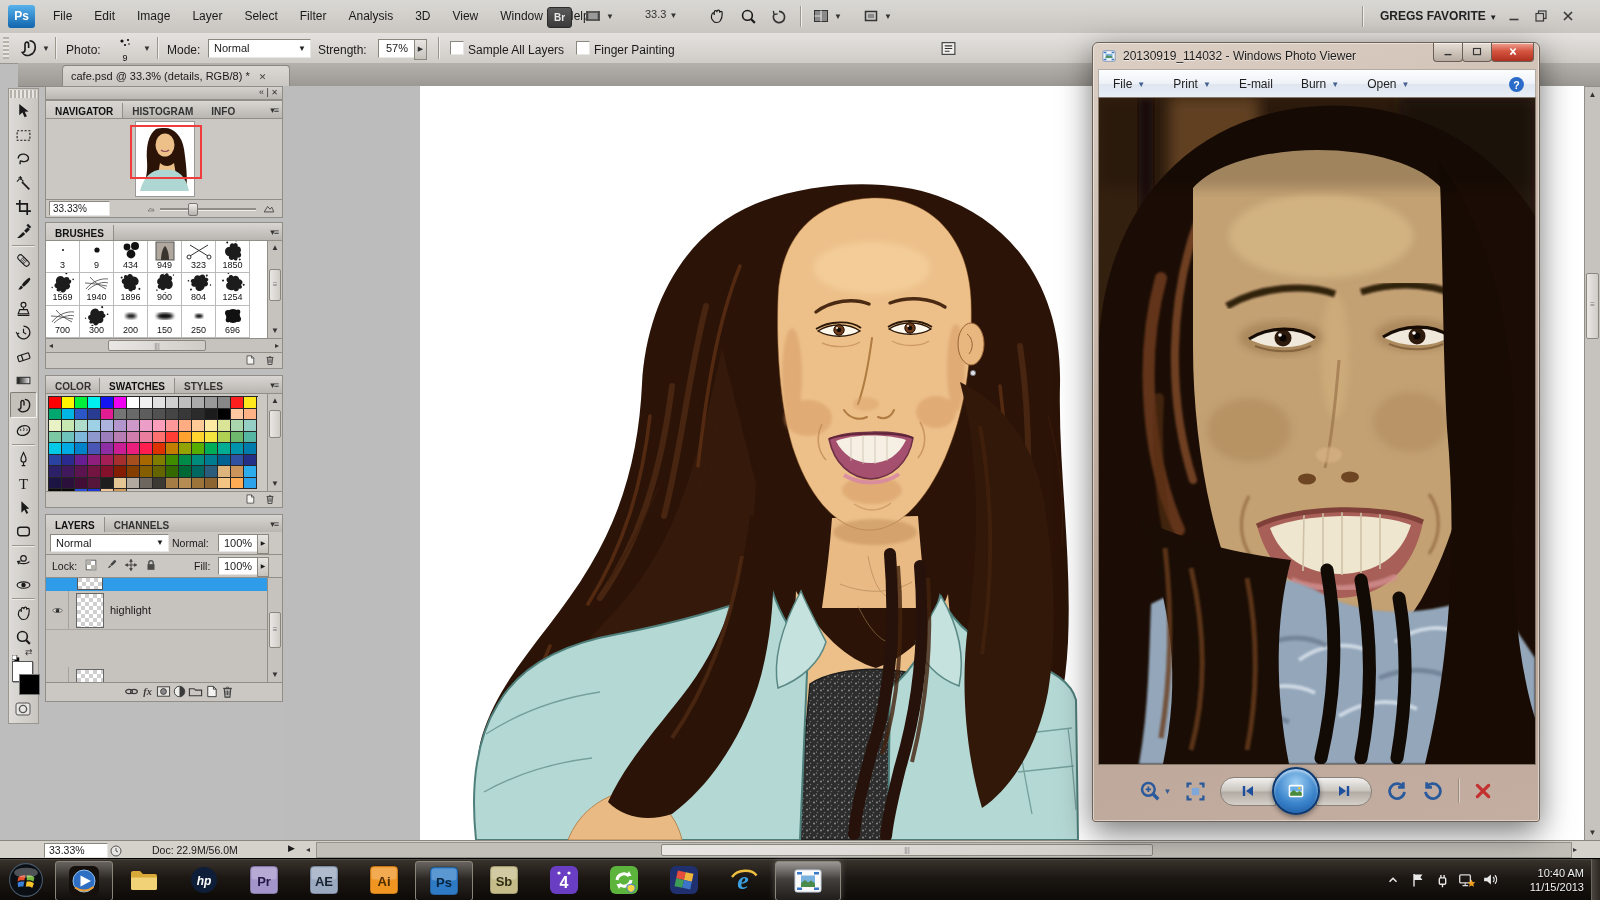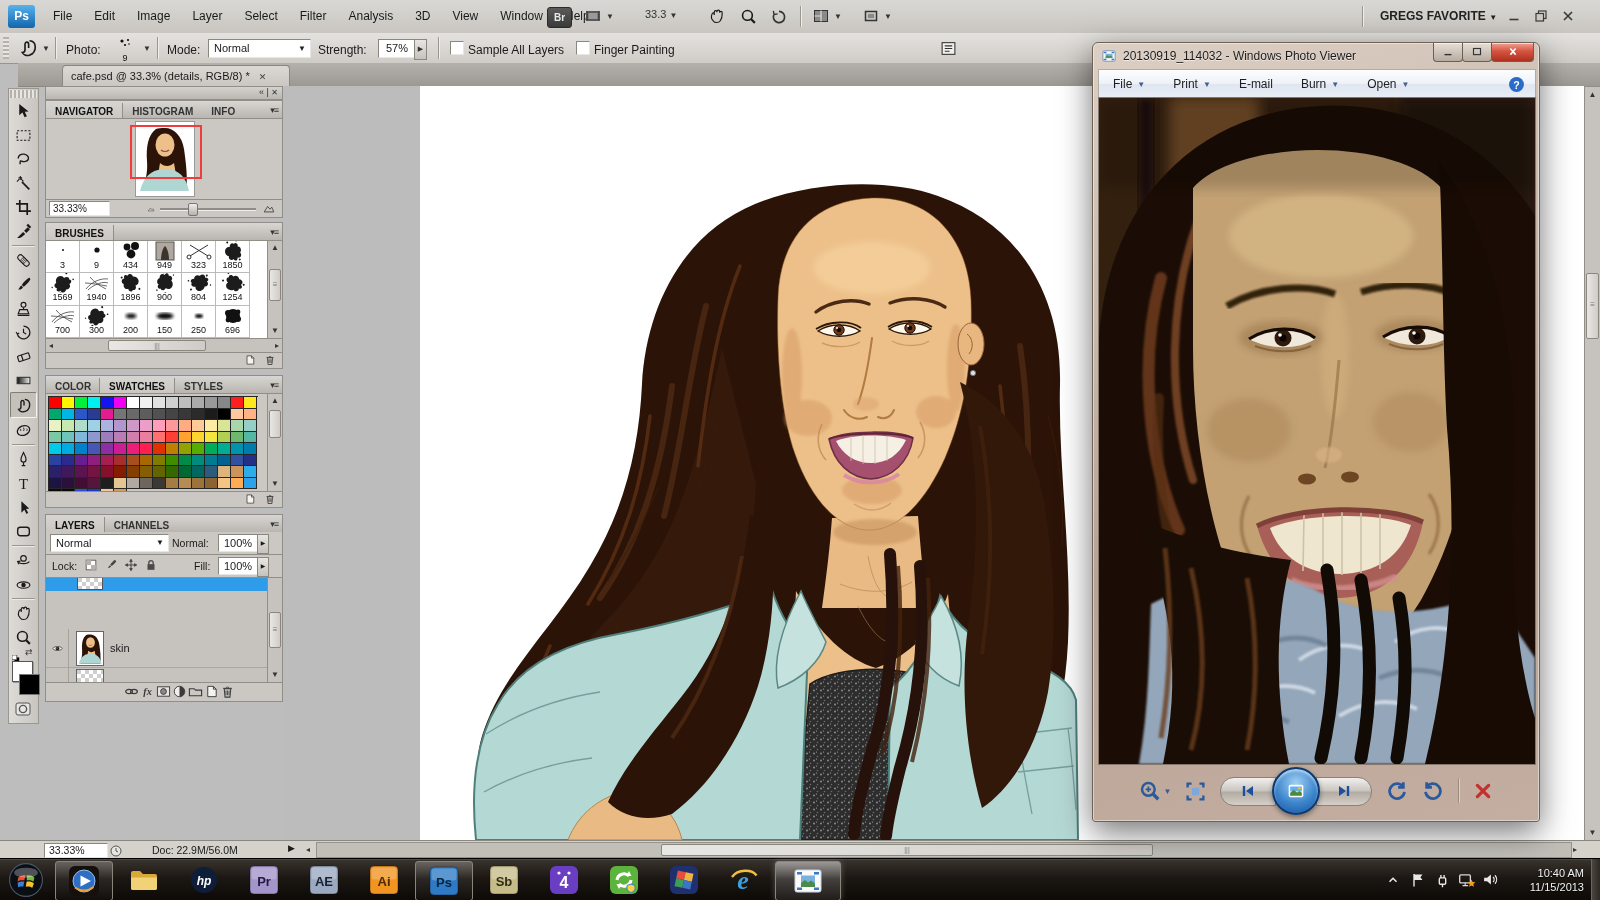--- a/index.html
+++ b/index.html
@@ -919,34 +919,30 @@
       <span class="a" style="left:148px;top:5px;font-size:10.5px;">Fill:</span>
       <div class="inset" style="position:absolute;left:172px;top:2px;width:38px;height:16px;font-size:11px;line-height:16px;text-align:center;">
         <span>100%</span>
       </div>
       <div class="a" style="left:211px;top:2px;width:10px;height:18px;background:linear-gradient(#e8e6e2,#c5c2bc);border:1px solid #8a877f;font-size:6px;text-align:center;line-height:17px;">▶</div>
     </div>
     <div style="height:104px;background:#c6c3be;border:1px solid #918e88;border-top:none;position:relative;overflow:hidden;">
       <div class="a" style="left:0;top:0;width:224px;height:13px;background:#2e9ce8;">
         <div class="checker" style="position:absolute;left:31px;top:0;width:24px;height:11px;border:1px solid #555;border-top:none;"></div>
       </div>
-      <div class="a" style="left:0;top:51px;width:224px;height:38px;border-bottom:1px solid #aaa7a1;">
+      <div class="a" style="left:0;top:13px;width:224px;height:38px;border-bottom:1px solid #aaa7a1;">
         <div class="eye-cell a" style="left:0;top:0;width:22px;height:38px;">
             <span class="icon" style="width:15px;height:11px;"><svg viewBox="0 0 16 16">
                 <path d="M1 8 C4 4.2 12 4.2 15 8 C12 11.8 4 11.8 1 8 Z" fill="#f6f5f2" stroke="#222" stroke-width="1"></path>
                 <circle cx="8" cy="8" r="2.7" fill="#222"></circle>
                 <circle cx="7.3" cy="7.3" r=".9" fill="#888"></circle>
               </svg></span>
           </div>
-        <div class="a" style="left:30px;top:2px;width:26px;height:33px;border:1px solid #666;overflow:hidden;background:#fff;">
-          <svg viewBox="0 0 56 70" style="width:26px;height:33px;">
-              <use href="#miniP"></use>
-            </svg>
-        </div>
-        <span class="a" style="left:64px;top:13px;font-size:11px;">skin</span>
+        <div class="checker a" style="left:30px;top:2px;width:26px;height:33px;border:1px solid #666;"></div>
+        <span class="a" style="left:64px;top:13px;font-size:11px;">highlight</span>
       </div>
       <div class="a" style="left:0;top:89px;width:224px;height:15px;">
         <div class="eye-cell a" style="left:0;top:0;width:22px;height:15px;"></div>
         <div class="checker a" style="left:30px;top:2px;width:26px;height:13px;border:1px solid #666;border-bottom:none;"></div>
       </div>
       <div class="scrollv" style="position:absolute;right:0;top:0;width:14px;height:104px;border:none;border-left:1px solid #918e88;">
         <div class="thumbv" style="position:absolute;left:1px;top:34px;width:10px;height:34px;">
             <div class="arrowtxt" style="margin-top:12px;color:#777;">≡</div>
           </div>
         <div class="arrowtxt" style="position:absolute;bottom:2px;width:100%;">▼</div>

